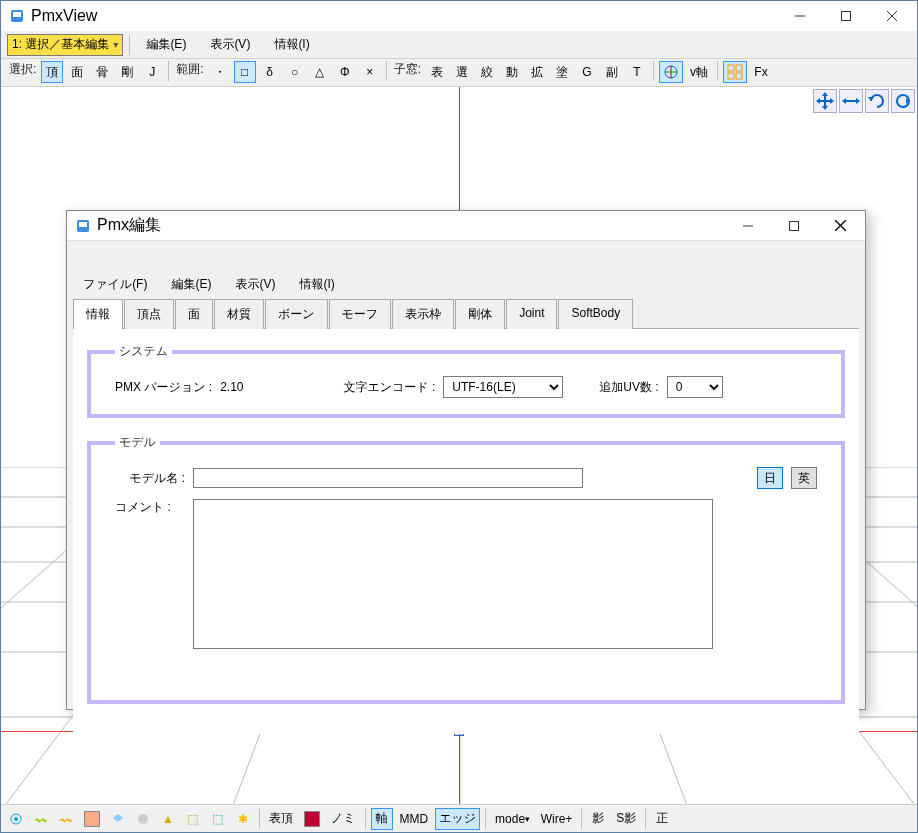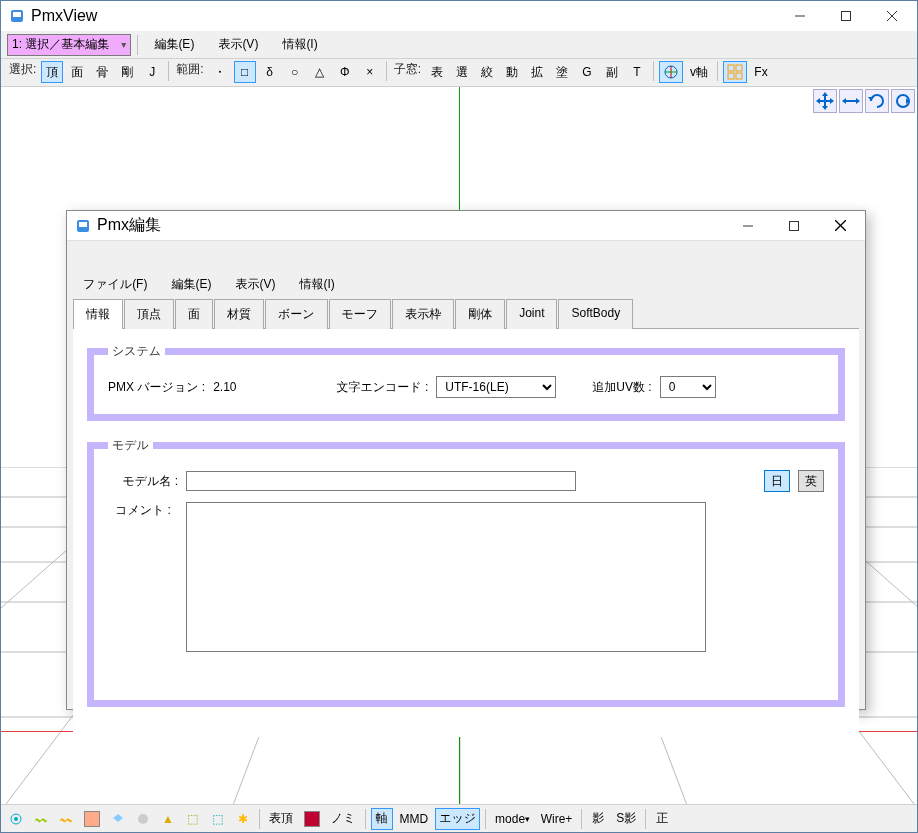--- a/index.html
+++ b/index.html
@@ -6,21 +6,21 @@
 body { width: 918px; height: 833px; background: #fff; overflow: hidden; position: relative; }
 
 
 .window { width: 918px; height: 833px; border: 1px solid #5a7fa3; background: #fff; display: flex; flex-direction: column; }
 .titlebar { height: 30px; background: #fff; display: flex; align-items: center; padding: 0 2px 0 8px; }
 .titlebar .appicon { width: 16px; height: 16px; margin-right: 6px; }
 .titlebar .title { flex: 1; color: #000; font-size: 16px; }
 .winbtn { width: 46px; height: 30px; display: flex; align-items: center; justify-content: center; color: #333; }
 
 .menubar { height: 28px; background: #f0f0f0; display: flex; align-items: center; padding: 2px 6px; gap: 4px; border-bottom: 1px solid #d0d0d0; }
-.combo { border: 1px solid #7a7a7a; background: #f0abfc; height: 22px; display: flex; align-items: center; padding: 0 4px; gap: 12px; }
+.combo { border: 1px solid #7a7a7a; background: #fde047; height: 22px; display: flex; align-items: center; padding: 0 4px; gap: 4px; }
 .combo .caret { font-size: 10px; color: #555; }
 .menuitem { padding: 4px 10px; }
 
 .toolbar { height: 28px; background: #f0f0f0; display: flex; padding: 2px 6px; gap: 3px; border-bottom: 1px solid #d0d0d0; }
 .tbtn { min-width: 22px; height: 22px; border: 1px solid transparent; display: flex; align-items: center; justify-content: center; padding: 0 3px; }
 .tbtn.active { border: 1px solid #3399ff; background: #cce8ff; }
 .sep { width: 1px; height: 20px; background: #c0c0c0; margin: 0 2px; }
 .lbl { padding: 0 2px; color: #222; }
 
 .viewport { flex: 1; position: relative; background: #fff; overflow: hidden; }
@@ -36,21 +36,21 @@
 .swatch { width: 16px; height: 16px; border: 1px solid #888; }
 
 
 .dialog { position: absolute; left: 66px; top: 210px; width: 800px; height: 500px; border: 1px solid #888; background: #f0f0f0; box-shadow: 4px 4px 12px rgba(0,0,0,0.25); display: flex; flex-direction: column; }
 .dialog .titlebar { background: #fff; border-bottom: 1px solid #e0e0e0; }
 .dialog .menubar { background: #f0f0f0; border-bottom: none; margin-top: 29px; }
 .tabs { display: flex; background: #f0f0f0; padding: 0 6px; }
 .tab { padding: 6px 12px; border: 1px solid #aaa; border-bottom: none; background: #f0f0f0; margin-right: 1px; position: relative; top: 1px; }
 .tab.active { background: #fff; }
 .tabcontent { flex: 1; background: #fff; border-top: 1px solid #aaa; margin: 0 6px 6px 6px; padding: 14px; }
-fieldset { border: 7px solid #c4b5fd; padding: 12px 14px; margin-bottom: 16px; }
+fieldset { border: 4px solid #c4b5fd; padding: 12px 24px; margin-bottom: 16px; }
 legend { padding: 0 4px; color: #333; }
 .row { display: flex; align-items: center; gap: 8px; margin: 4px 0; }
 .row label { white-space: nowrap; }
 input[type=text], select, textarea { border: 1px solid #7a7a7a; background: #fff; padding: 2px 4px; font-family: inherit; font-size: 12px; }
 textarea { resize: none; }
 .togglebtn { width: 26px; height: 22px; border: 1px solid #7a7a7a; background: #e1e1e1; display: flex; align-items: center; justify-content: center; }
 .togglebtn.active { border: 1px solid #0078d7; background: #cce8ff; }
 
 svg { display: block; }
 </style>
@@ -322,18 +322,18 @@
     <fieldset style="height:270px">
       <legend>モデル</legend>
       <div class="row">
         <label style="width:70px;text-align:right">モデル名 :</label>
         <input type="text" style="width: 390px;" value="">
         <span style="flex:1"></span>
         <div class="togglebtn active">日</div>
         <div class="togglebtn">英</div>
       </div>
       <div class="row" style="align-items:flex-start;margin-top:10px">
-        <label style="width:70px;text-align:center">コメント :</label>
+        <label style="width:70px;text-align:left">コメント :</label>
         <textarea style="width: 520px; height: 150px;" value=""></textarea>
       </div>
     </fieldset>
   </div>
 </div>
 
 </body></html>

